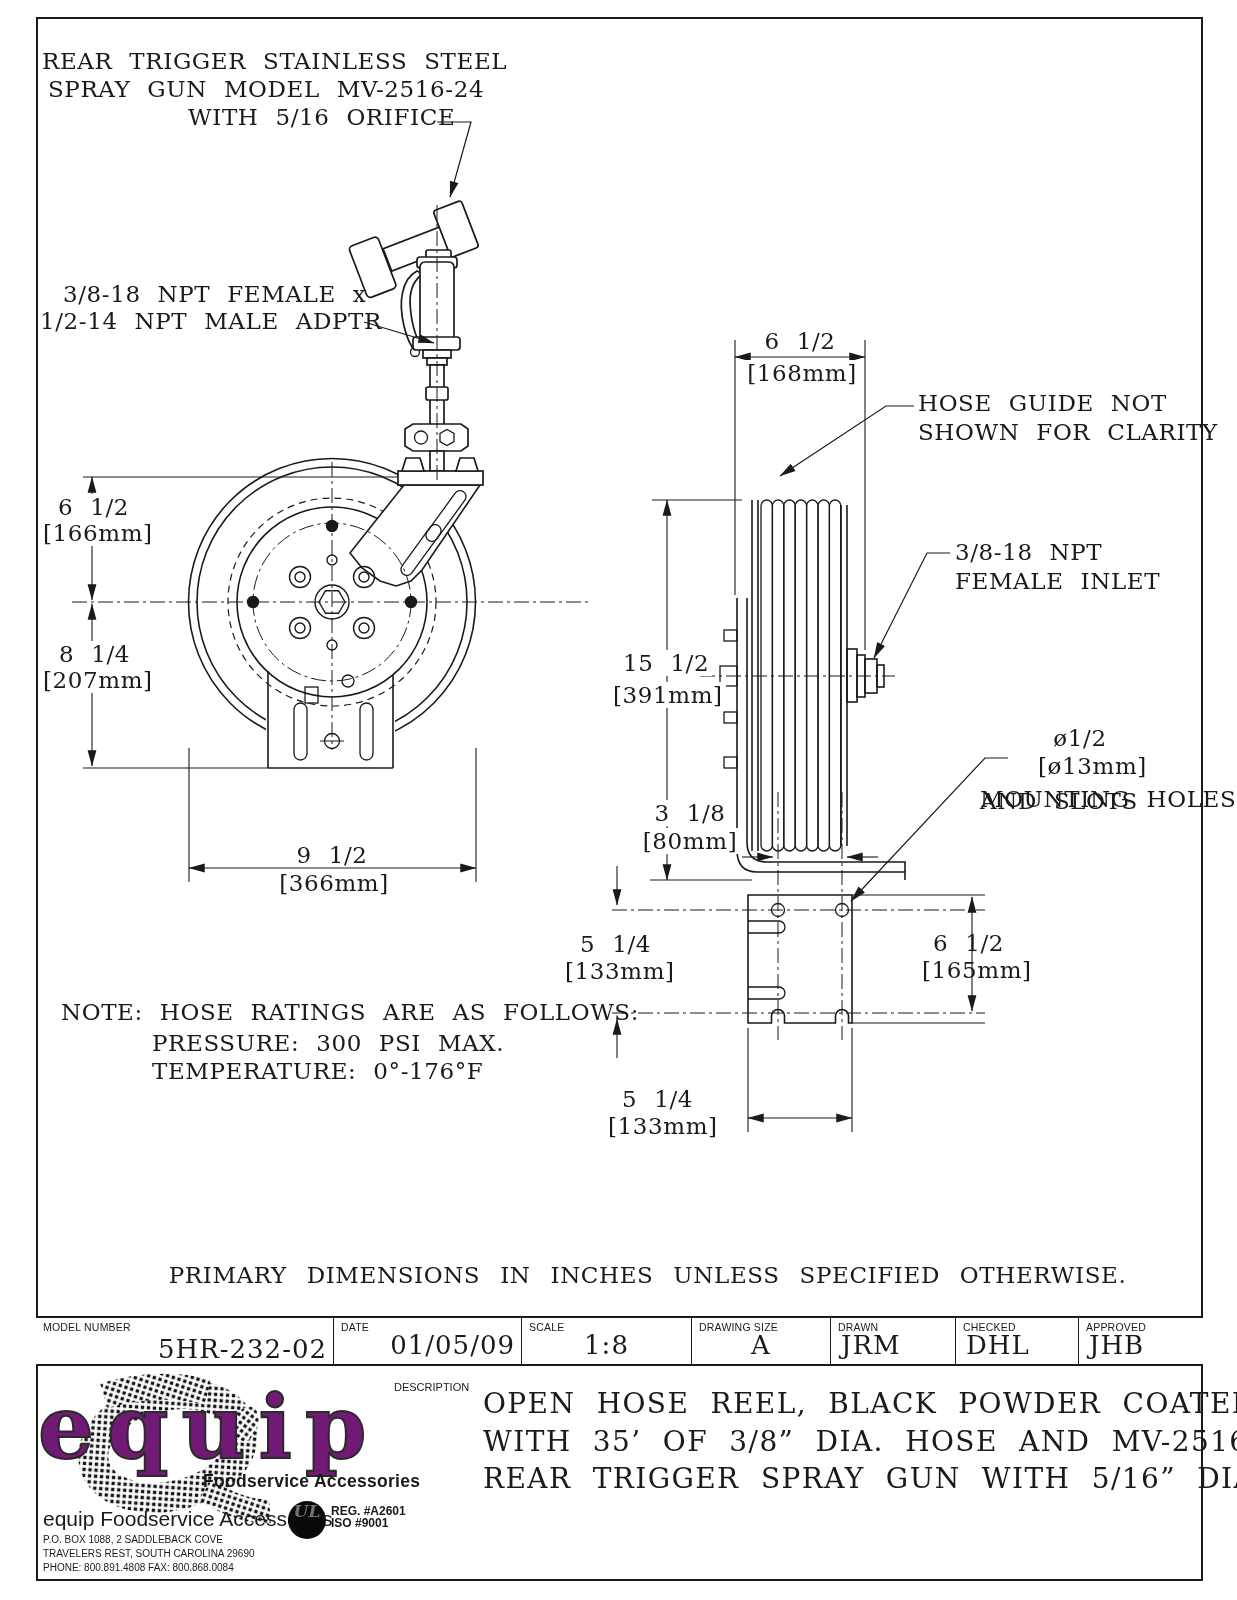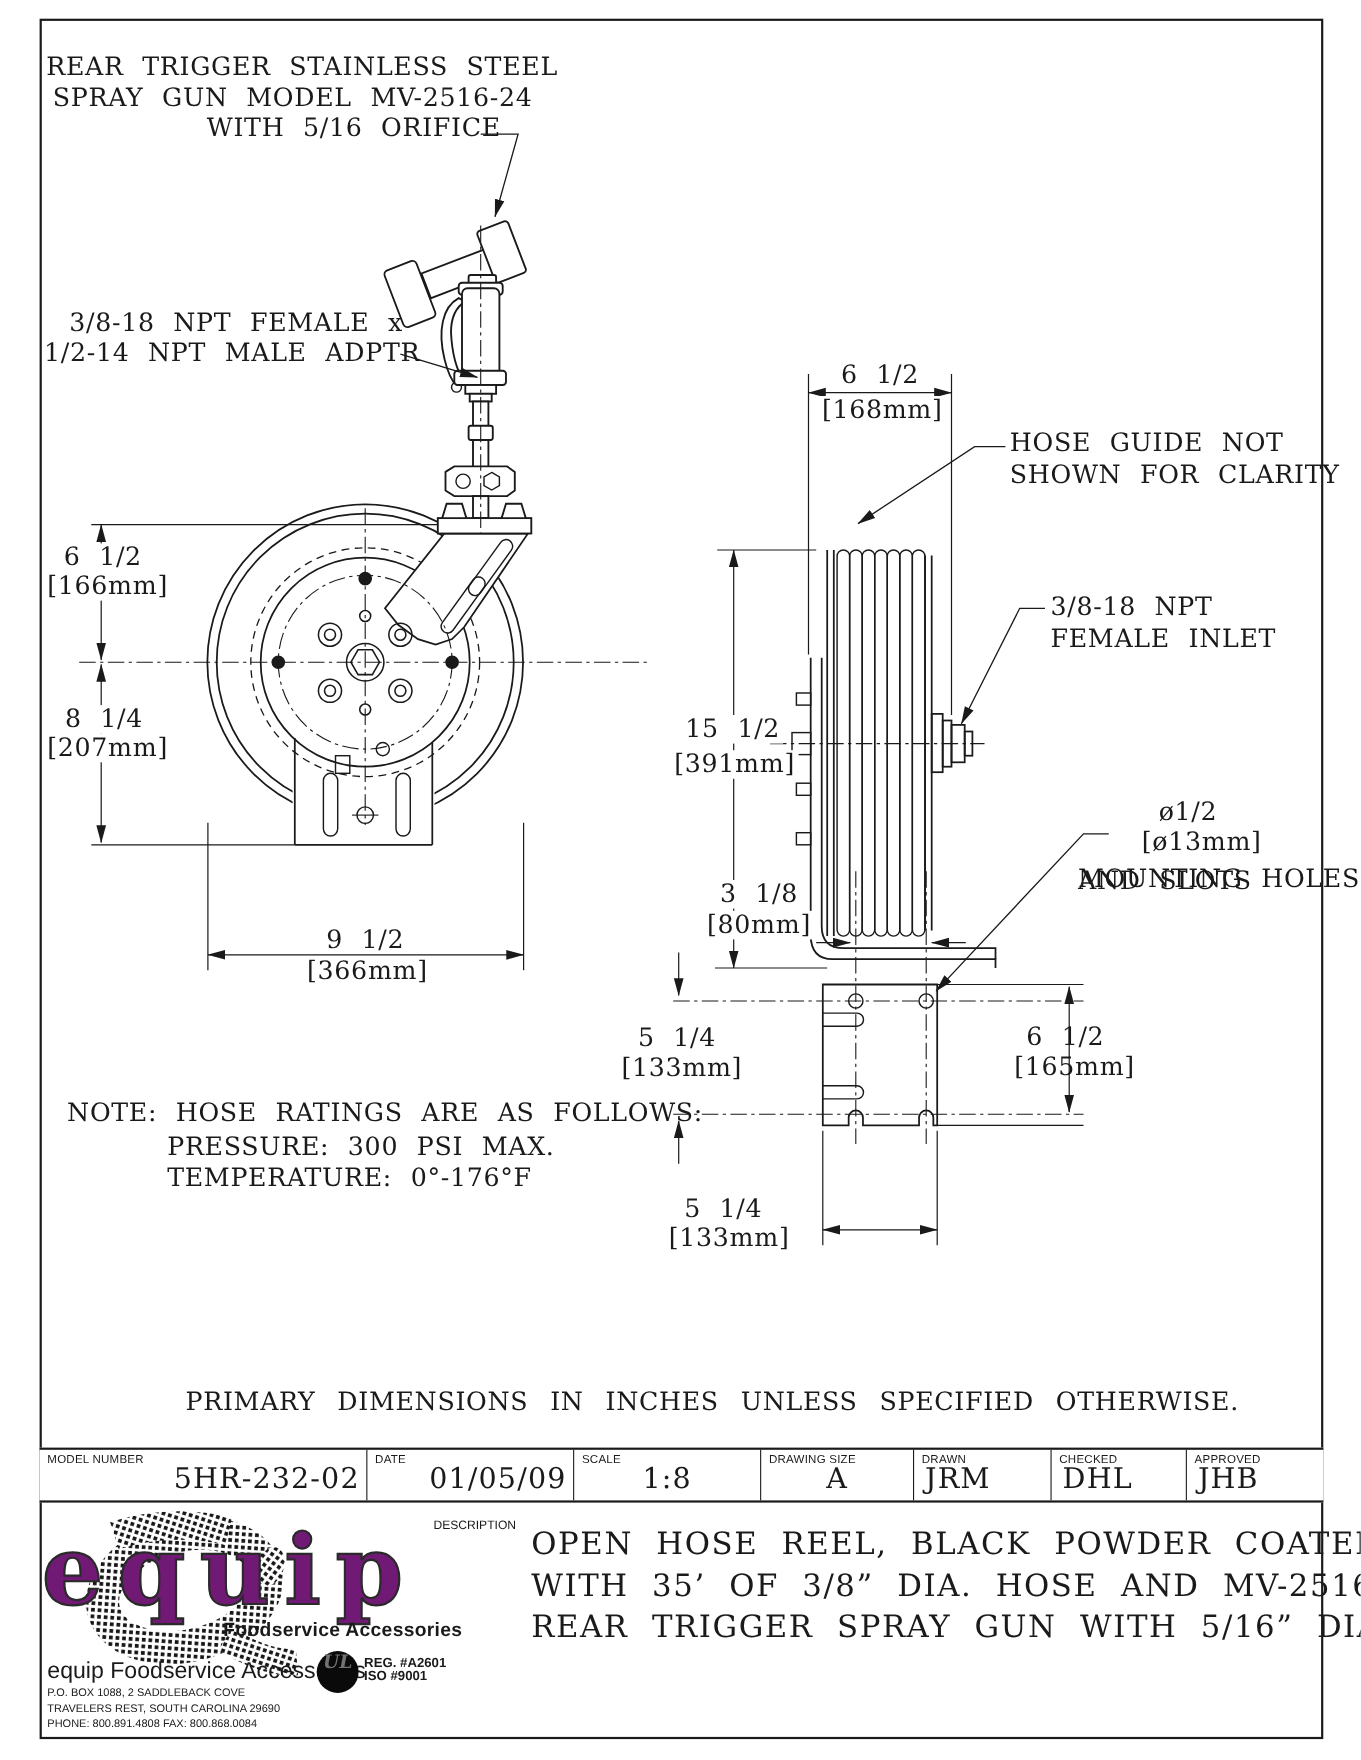--- a/index.html
+++ b/index.html
@@ -251,21 +251,21 @@
 <div class="abs ann" style="left:980px;top:786px;">MOUNTING HOLES</div>
 <div class="abs ann" style="left:980px;top:788px;">AND SLOTS</div>
 
 <div class="abs ann" style="left:61px;top:999px;">NOTE: HOSE RATINGS ARE AS FOLLOWS:</div>
 <div class="abs ann" style="left:152px;top:1030px;">PRESSURE: 300 PSI MAX.</div>
 <div class="abs ann" style="left:152px;top:1058px;">TEMPERATURE: 0°-176°F</div>
 
 <div class="abs ann ctr" style="left:36px;top:1262px;width:1167px;word-spacing:12px;">PRIMARY DIMENSIONS IN INCHES UNLESS SPECIFIED OTHERWISE.</div>
 
 <div class="trow">
-  <div class="tcell" style="width:297px;">
+  <div class="tcell" style="width:297px;justify-content:space-between;">
     <div class="tc-label">MODEL NUMBER</div>
     <div class="tc-value v-right">5HR-232-02</div>
   </div>
   <div class="tcell" style="width:188px;">
     <div class="tc-label">DATE</div>
     <div class="tc-value v-right">01/05/09</div>
   </div>
   <div class="tcell" style="width:170px;">
     <div class="tc-label">SCALE</div>
     <div class="tc-value v-center">1:8</div>

